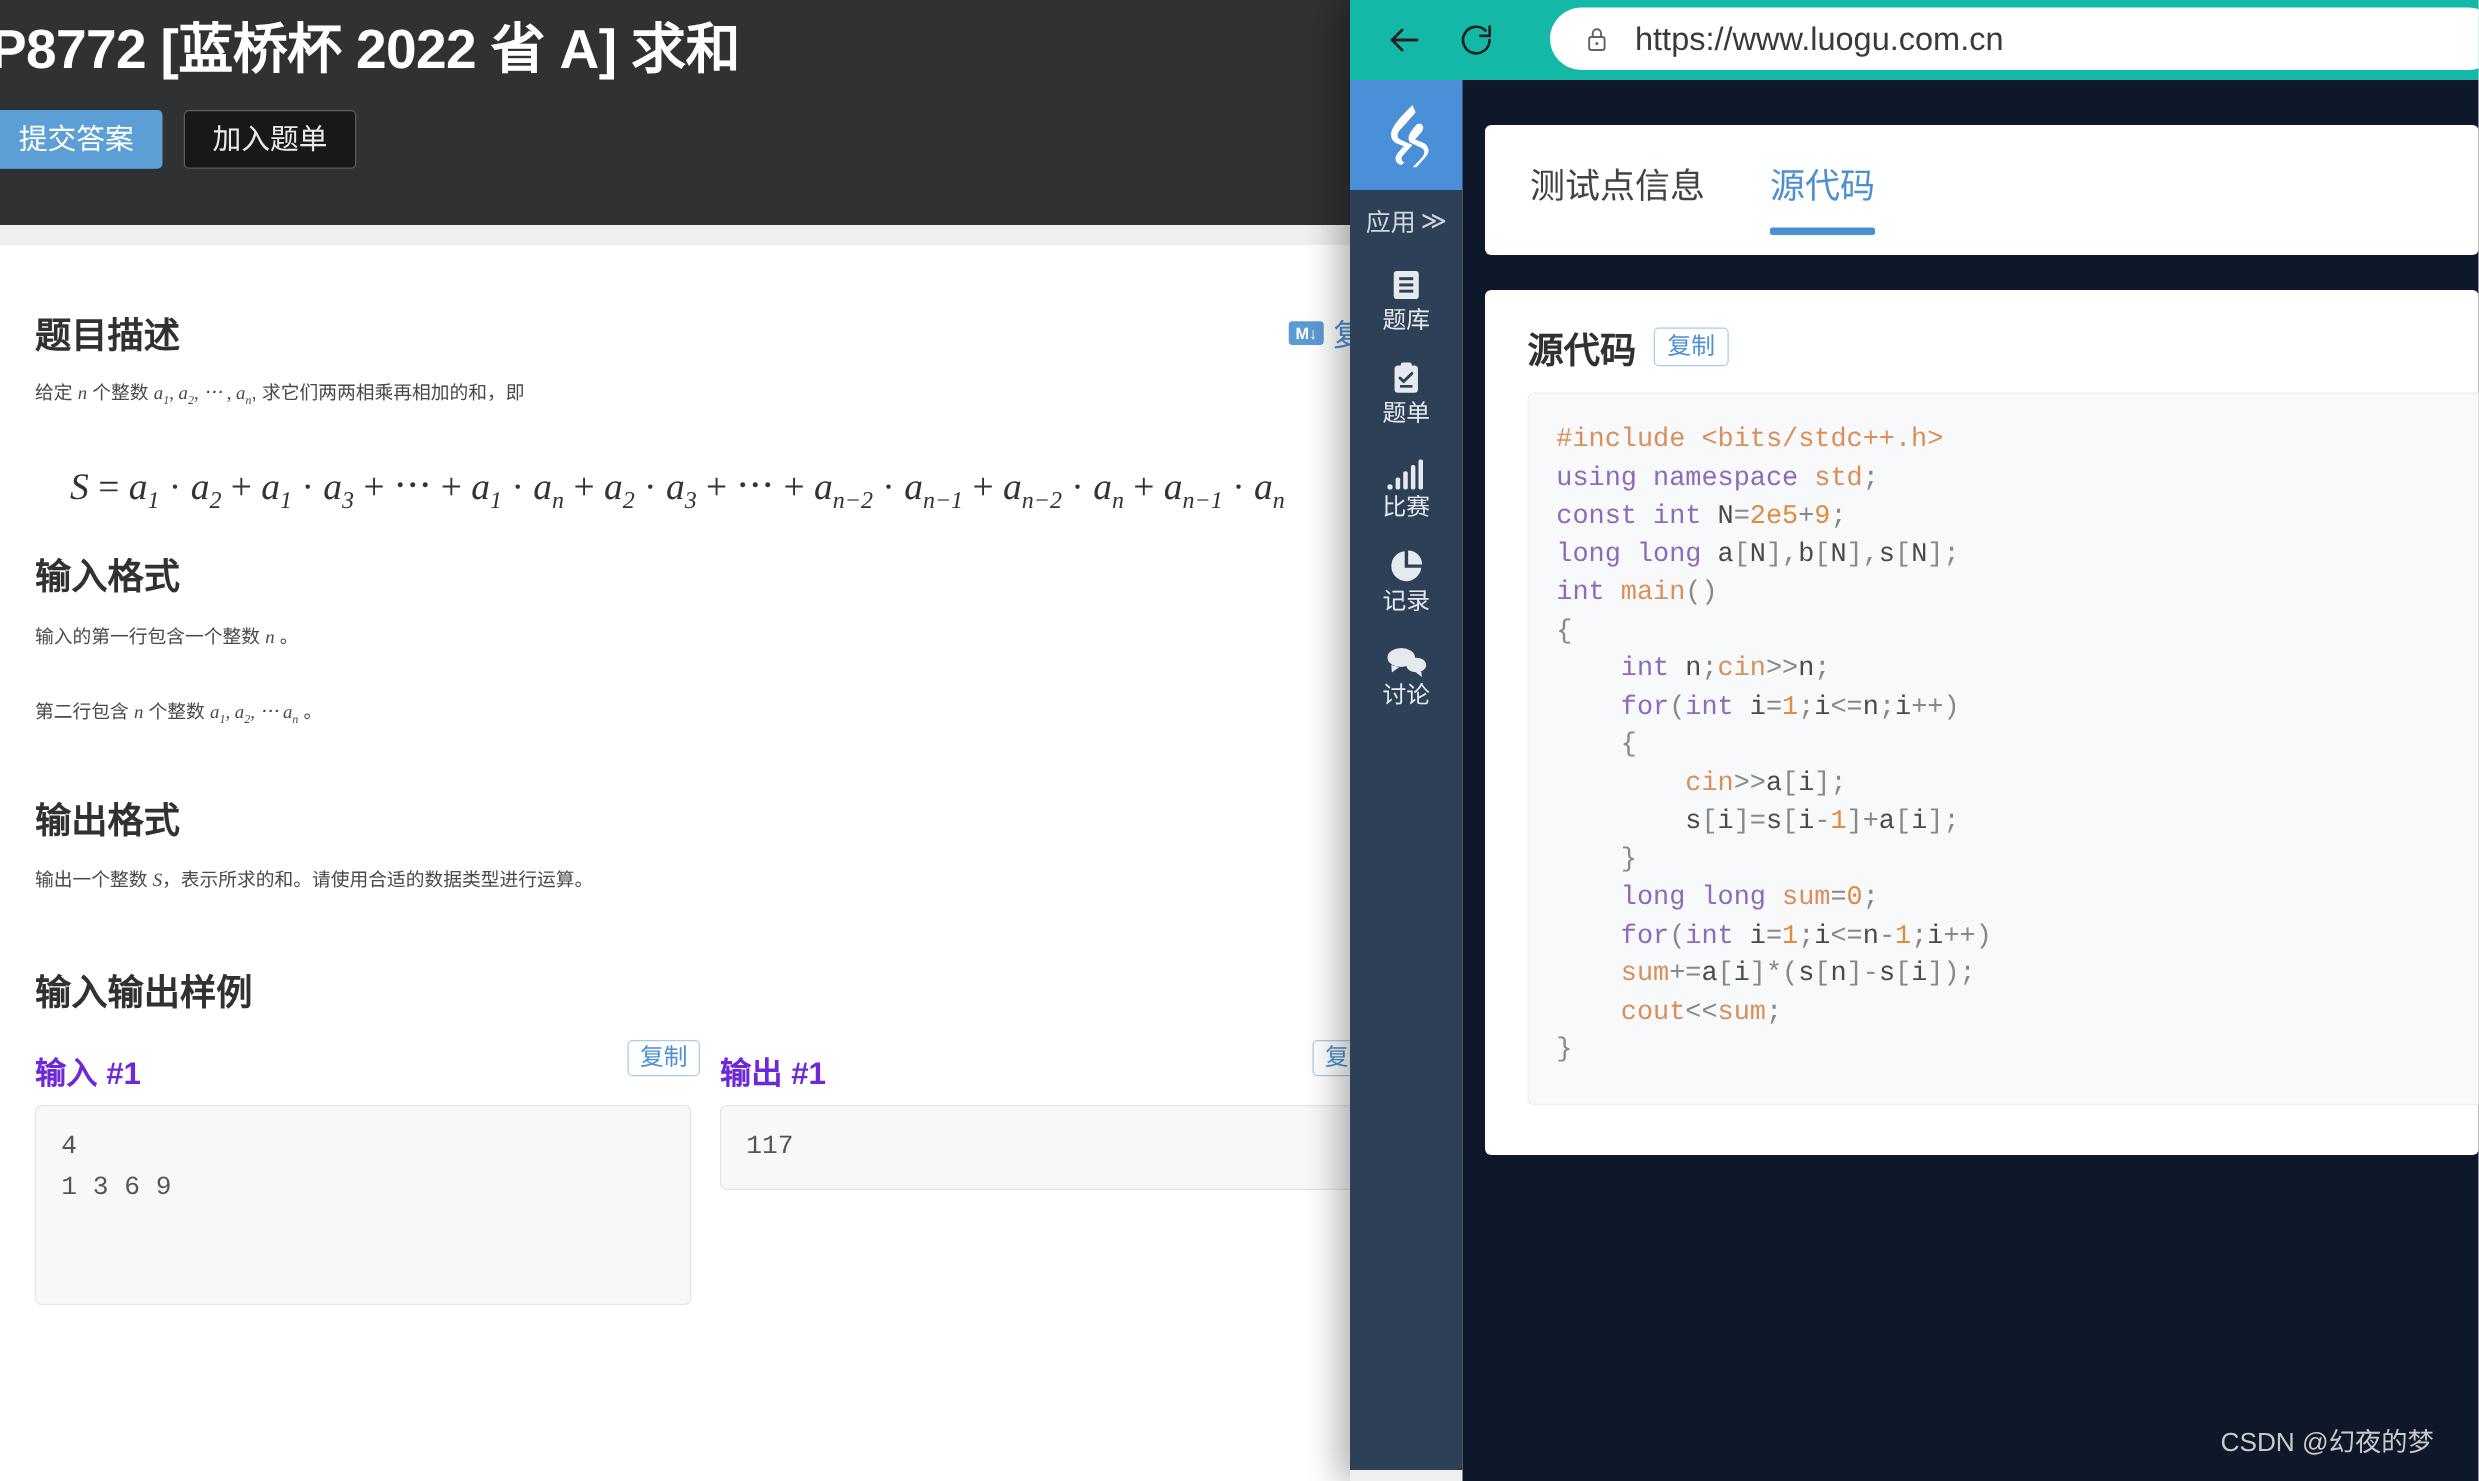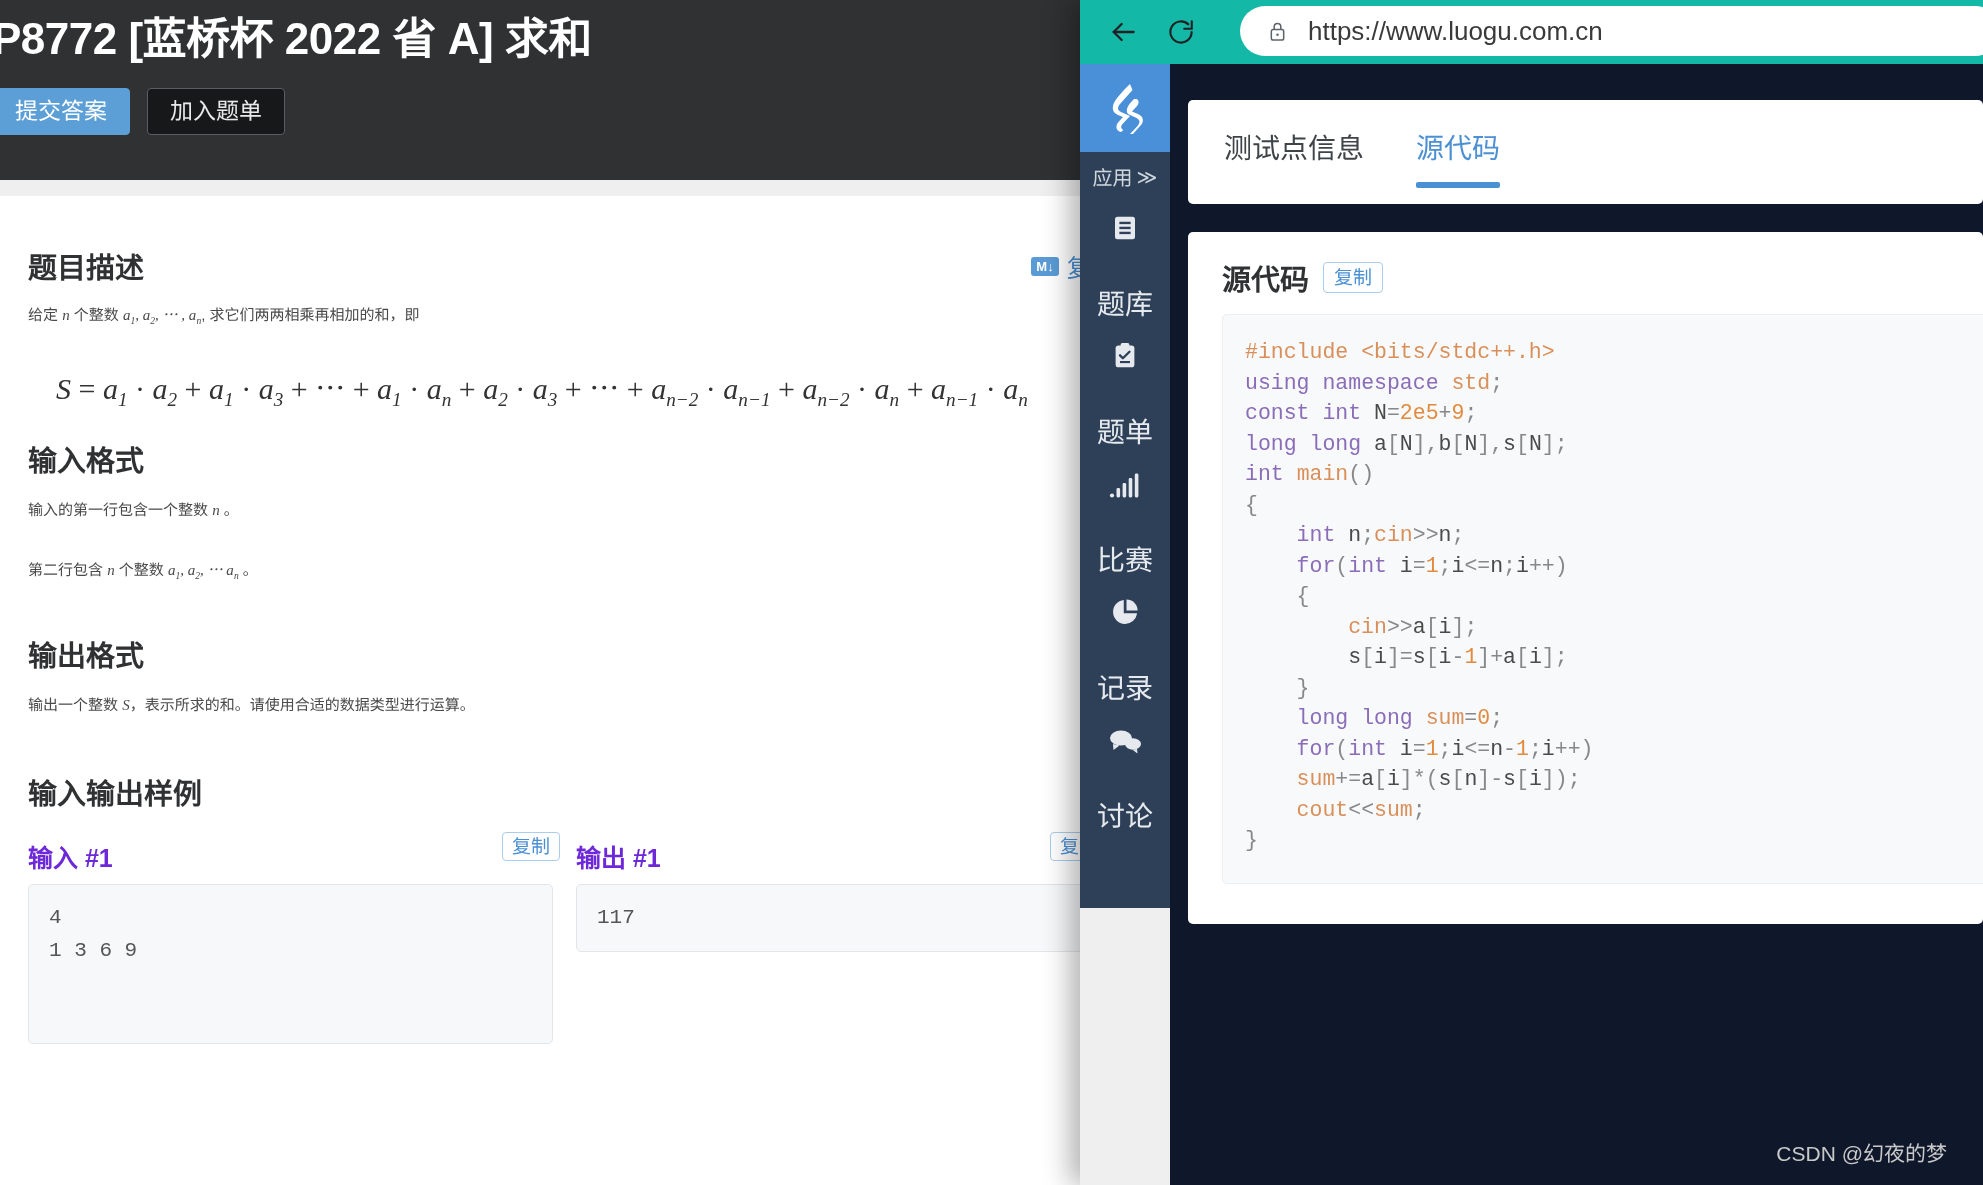--- a/index.html
+++ b/index.html
@@ -93,34 +93,34 @@
   }
   #lock-icon{width:20px;height:24px;margin-right:20px;display:flex;align-items:center;}
   #url-text{
     font-size:26px;color:#3a3a3a;white-space:nowrap;overflow:hidden;
     font-family:"Liberation Sans",sans-serif;
   }
 
   #viewport{position:absolute;left:0;top:64px;width:903px;height:1121px;background:#efefef;overflow:hidden;}
 
   
-  #rail{position:absolute;left:0;top:0;width:90px;height:844px;background:#2e4057;}
+  #rail{position:absolute;left:0;top:0;width:90px;height:1112px;background:#2e4057;}
   #rail-logo{
     width:90px;height:88px;background:#4a90d9;display:flex;align-items:center;justify-content:center;
   }
   #rail-apps{
     color:#cfd6de;font-size:20px;text-align:center;margin-top:10px;
     display:flex;align-items:center;justify-content:center;gap:4px;white-space:nowrap;
   }
   .rail-item{
     margin-top:18px;display:flex;flex-direction:column;align-items:center;gap:4px;
     color:#e6eaef;text-decoration:none;
   }
   .rail-icon{height:34px;display:flex;align-items:flex-end;justify-content:center;}
-  .rail-label{font-size:28px;color:#e6eaef;line-height:1;margin-top:44px;}
+  .rail-label{font-size:19px;color:#e6eaef;line-height:1;}
 
   #page-scroll{position:absolute;left:90px;top:0;width:813px;height:1121px;background:#0f172a;}
   #tab-card{
     position:absolute;left:18px;top:36px;width:795px;height:104px;background:#fff;border-radius:5px;
   }
   #tabs{position:absolute;left:36px;top:26px;display:flex;gap:52px;align-items:flex-start;}
   .tab{font-size:28px;color:#3f4448;position:relative;padding-bottom:22px;white-space:nowrap;}
   .tab.active{color:#4c90d4;}
   .tab.active:after{
     content:"";position:absolute;left:0;right:0;bottom:0;height:6px;background:#4c90d4;border-radius:2px;

